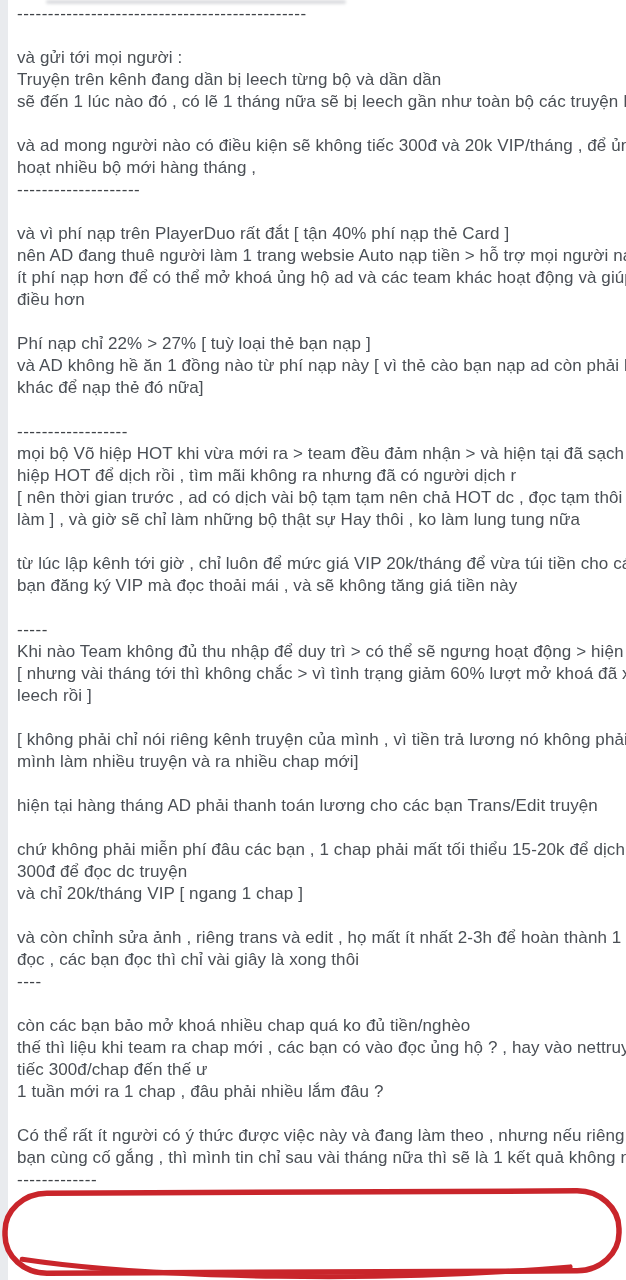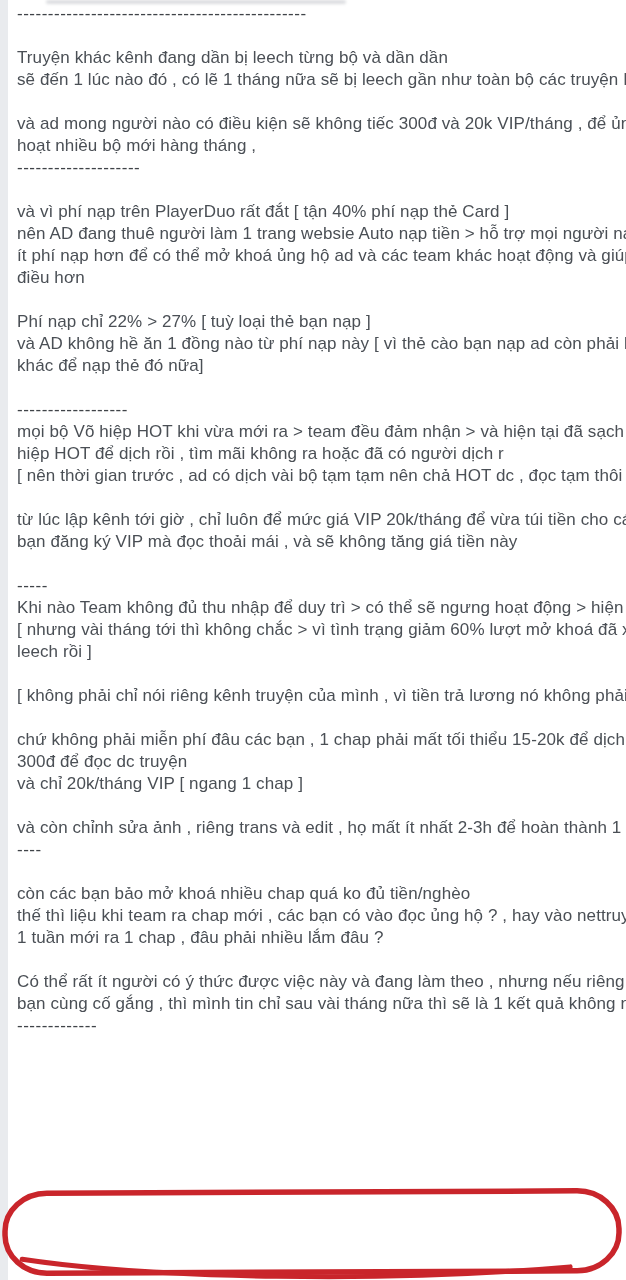--- a/index.html
+++ b/index.html
@@ -50,21 +50,22 @@
 
 <div class="left-gutter"></div>
 
 <div class="top-smudge"></div>
 
 <div id="content" class="content">
     <div class="paragraph">
       <div class="line dash-line">-----------------------------------------------</div>
     </div>
     <div class="paragraph">
-      <div class="line">Truyện khác kênh đang dần bị leech từng bộ và dần dần</div>
+      <div class="line">và gửi tới mọi người :</div>
+      <div class="line">Truyện trên kênh đang dần bị leech từng bộ và dần dần</div>
       <div class="line">sẽ đến 1 lúc nào đó , có lẽ 1 tháng nữa sẽ bị leech gần như toàn bộ các truyện HOT trong kênh ,</div>
     </div>
     <div class="paragraph">
       <div class="line">và ad mong người nào có điều kiện sẽ không tiếc 300đ và 20k VIP/tháng , để ủng hộ duy trì và ra</div>
       <div class="line">hoạt nhiều bộ mới hàng tháng ,</div>
       <div class="line dash-line">--------------------</div>
     </div>
     <div class="paragraph">
       <div class="line">và vì phí nạp trên PlayerDuo rất đắt [ tận 40% phí nạp thẻ Card ]</div>
       <div class="line">nên AD đang thuê người làm 1 trang websie Auto nạp tiền &gt; hỗ trợ mọi người nạp vào playerduo ,</div>
@@ -72,50 +73,55 @@
       <div class="line">điều hơn</div>
     </div>
     <div class="paragraph">
       <div class="line">Phí nạp chỉ 22% &gt; 27% [ tuỳ loại thẻ bạn nạp ]</div>
       <div class="line">và AD không hề ăn 1 đồng nào từ phí nạp này [ vì thẻ cào bạn nạp ad còn phải liên kết với 1 bên</div>
       <div class="line">khác để nạp thẻ đó nữa]</div>
     </div>
     <div class="paragraph">
       <div class="line dash-line">------------------</div>
       <div class="line">mọi bộ Võ hiệp HOT khi vừa mới ra &gt; team đều đảm nhận &gt; và hiện tại đã sạch các bộ truyện võ</div>
-      <div class="line">hiệp HOT để dịch rồi , tìm mãi không ra hoặc đã có người dịch r</div>
+      <div class="line">hiệp HOT để dịch rồi , tìm mãi không ra nhưng đã có người dịch r</div>
       <div class="line">[ nên thời gian trước , ad có dịch vài bộ tạm tạm nên chả HOT dc , đọc tạm thôi vì chả còn bộ nào</div>
+      <div class="line">làm ] , và giờ sẽ chỉ làm những bộ thật sự Hay thôi , ko làm lung tung nữa</div>
     </div>
     <div class="paragraph">
       <div class="line">từ lúc lập kênh tới giờ , chỉ luôn để mức giá VIP 20k/tháng để vừa túi tiền cho các</div>
       <div class="line">bạn đăng ký VIP mà đọc thoải mái , và sẽ không tăng giá tiền này</div>
     </div>
     <div class="paragraph">
       <div class="line dash-line">-----</div>
       <div class="line">Khi nào Team không đủ thu nhập để duy trì &gt; có thể sẽ ngưng hoạt động &gt; hiện tại thì không</div>
       <div class="line">[ nhưng vài tháng tới thì không chắc &gt; vì tình trạng giảm 60% lượt mở khoá đã xảy ra ở vài bộ bị</div>
       <div class="line">leech rồi ]</div>
     </div>
     <div class="paragraph">
       <div class="line">[ không phải chỉ nói riêng kênh truyện của mình , vì tiền trả lương nó không phải là con số ít , vì</div>
+      <div class="line">mình làm nhiều truyện và ra nhiều chap mới]</div>
     </div>
     <div class="paragraph">
+      <div class="line">hiện tại hàng tháng AD phải thanh toán lương cho các bạn Trans/Edit truyện</div>
     </div>
     <div class="paragraph">
       <div class="line">chứ không phải miễn phí đâu các bạn , 1 chap phải mất tối thiểu 15-20k để dịch &gt; trong khi chỉ</div>
       <div class="line">300đ để đọc dc truyện</div>
       <div class="line">và chỉ 20k/tháng VIP [ ngang 1 chap ]</div>
     </div>
     <div class="paragraph">
       <div class="line">và còn chỉnh sửa ảnh , riêng trans và edit , họ mất ít nhất 2-3h để hoàn thành 1 chap cho các bạn</div>
+      <div class="line">đọc , các bạn đọc thì chỉ vài giây là xong thôi</div>
       <div class="line dash-line">----</div>
     </div>
     <div class="paragraph">
       <div class="line">còn các bạn bảo mở khoá nhiều chap quá ko đủ tiền/nghèo</div>
       <div class="line">thế thì liệu khi team ra chap mới , các bạn có vào đọc ủng hộ ? , hay vào nettruyen đọc free ? ,</div>
+      <div class="line">tiếc 300đ/chap đến thế ư</div>
       <div class="line">1 tuần mới ra 1 chap , đâu phải nhiều lắm đâu ?</div>
     </div>
     <div class="paragraph">
       <div class="line">Có thể rất ít người có ý thức được việc này và đang làm theo , nhưng nếu riêng từng người các</div>
       <div class="line">bạn cùng cố gắng , thì mình tin chỉ sau vài tháng nữa thì sẽ là 1 kết quả không ngờ tới</div>
       <div class="line dash-line">-------------</div>
     </div>
   </div>
 
 <svg class="annotation" width="626" height="96" viewBox="0 0 626 96">

